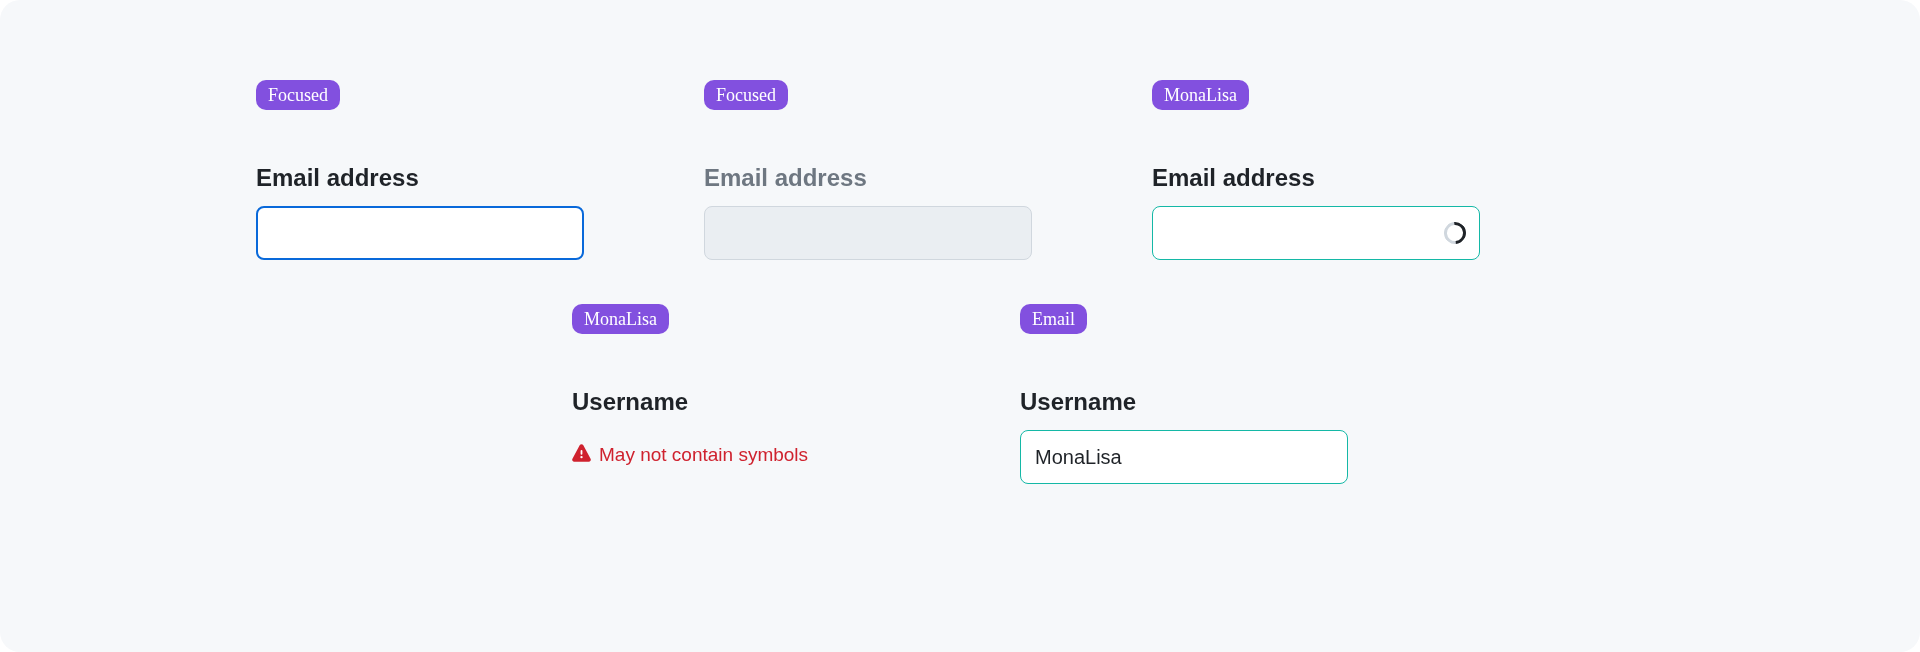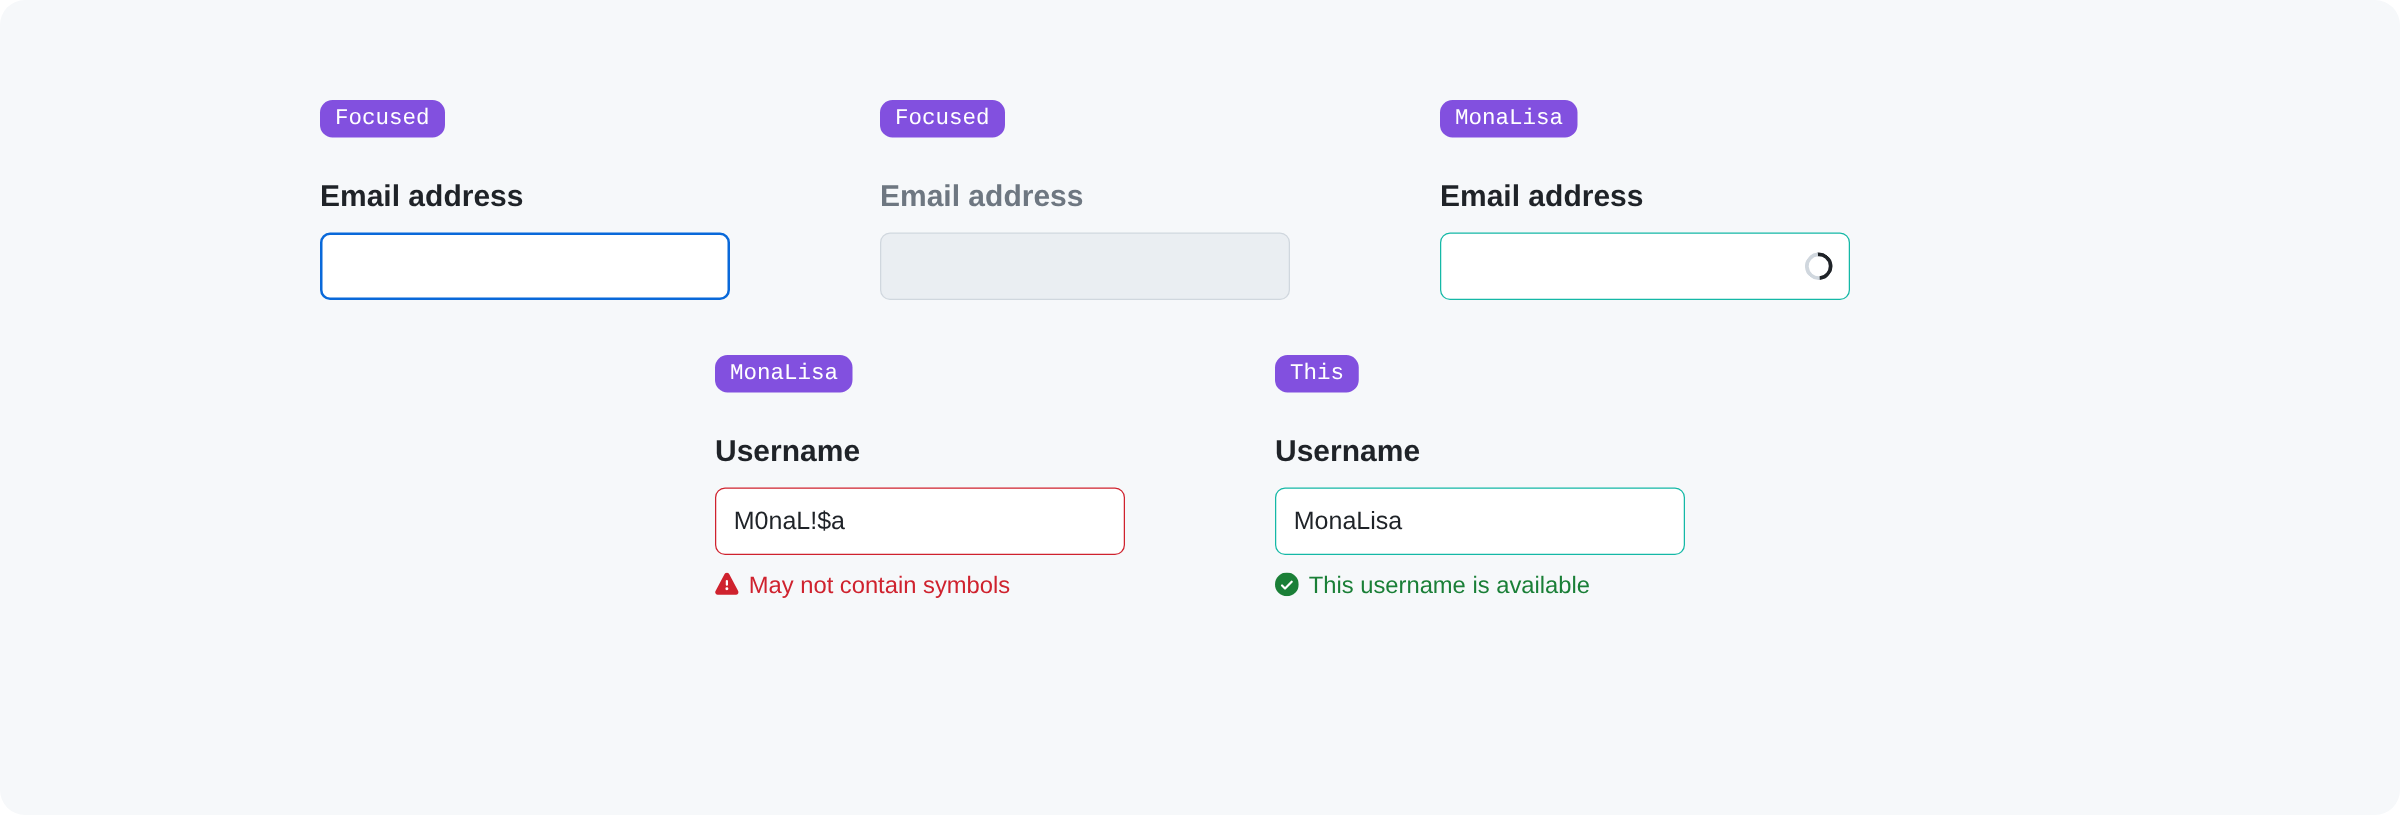--- a/index.html
+++ b/index.html
@@ -42,26 +42,26 @@
     .example {
       width: 328px;
       display: flex;
       flex-direction: column;
     }
 
     .badge {
       align-self: flex-start;
       background: #8250df;
       color: #ffffff;
-      font-family: Liberation Mono, monospace;
+      font-family: Liberation Serif, serif;
       font-size: 18px;
       line-height: 1;
       padding: 6px 12px;
       border-radius: 10px;
-      margin-bottom: 34px;
+      margin-bottom: 54px;
     }
 
     .label {
       font-size: 24px;
       font-weight: 600;
       color: #1f2328;
       margin-bottom: 14px;
     }
 
     .label.disabled {
@@ -162,38 +162,30 @@
       </div>
     </div>
 
   </div>
 
   <div class="row second">
 
     <div class="example">
       <span class="badge">MonaLisa</span>
       <label class="label">Username</label>
-      <input type="text" class="input invalid" value="M0naL!$a" style="">
       <div class="validation error">
         <svg width="19" height="19" viewBox="0 0 16 16">
           <path fill="#cf222e" d="M6.457 1.047c.659-1.234 2.427-1.234 3.086 0l6.082 11.378A1.75 1.75 0 0 1 14.082 15H1.918a1.75 1.75 0 0 1-1.543-2.575Z"></path>
           <path fill="#ffffff" d="M8 5a.75.75 0 0 1 .75.75v2.5a.75.75 0 0 1-1.5 0v-2.5A.75.75 0 0 1 8 5Zm1 6a1 1 0 1 1-2 0 1 1 0 0 1 2 0Z"></path>
         </svg>
         <span>May not contain symbols</span>
       </div>
     </div>
 
     <div class="example">
-      <span class="badge">This</span>
+      <span class="badge">Email</span>
       <label class="label">Username</label>
       <input type="text" class="input" value="MonaLisa" style="">
-      <div class="validation success">
-        <svg width="19" height="19" viewBox="0 0 16 16">
-          <circle cx="8" cy="8" r="8" fill="#1a7f37"></circle>
-          <path fill="#ffffff" d="M11.78 5.72a.75.75 0 0 1 0 1.06l-4.5 4.5a.75.75 0 0 1-1.06 0l-2-2a.75.75 0 1 1 1.06-1.06L6.75 9.69l3.97-3.97a.75.75 0 0 1 1.06 0Z"></path>
-        </svg>
-        <span>This username is available</span>
-      </div>
     </div>
 
   </div>
 
 </div>
 
 </body></html>

